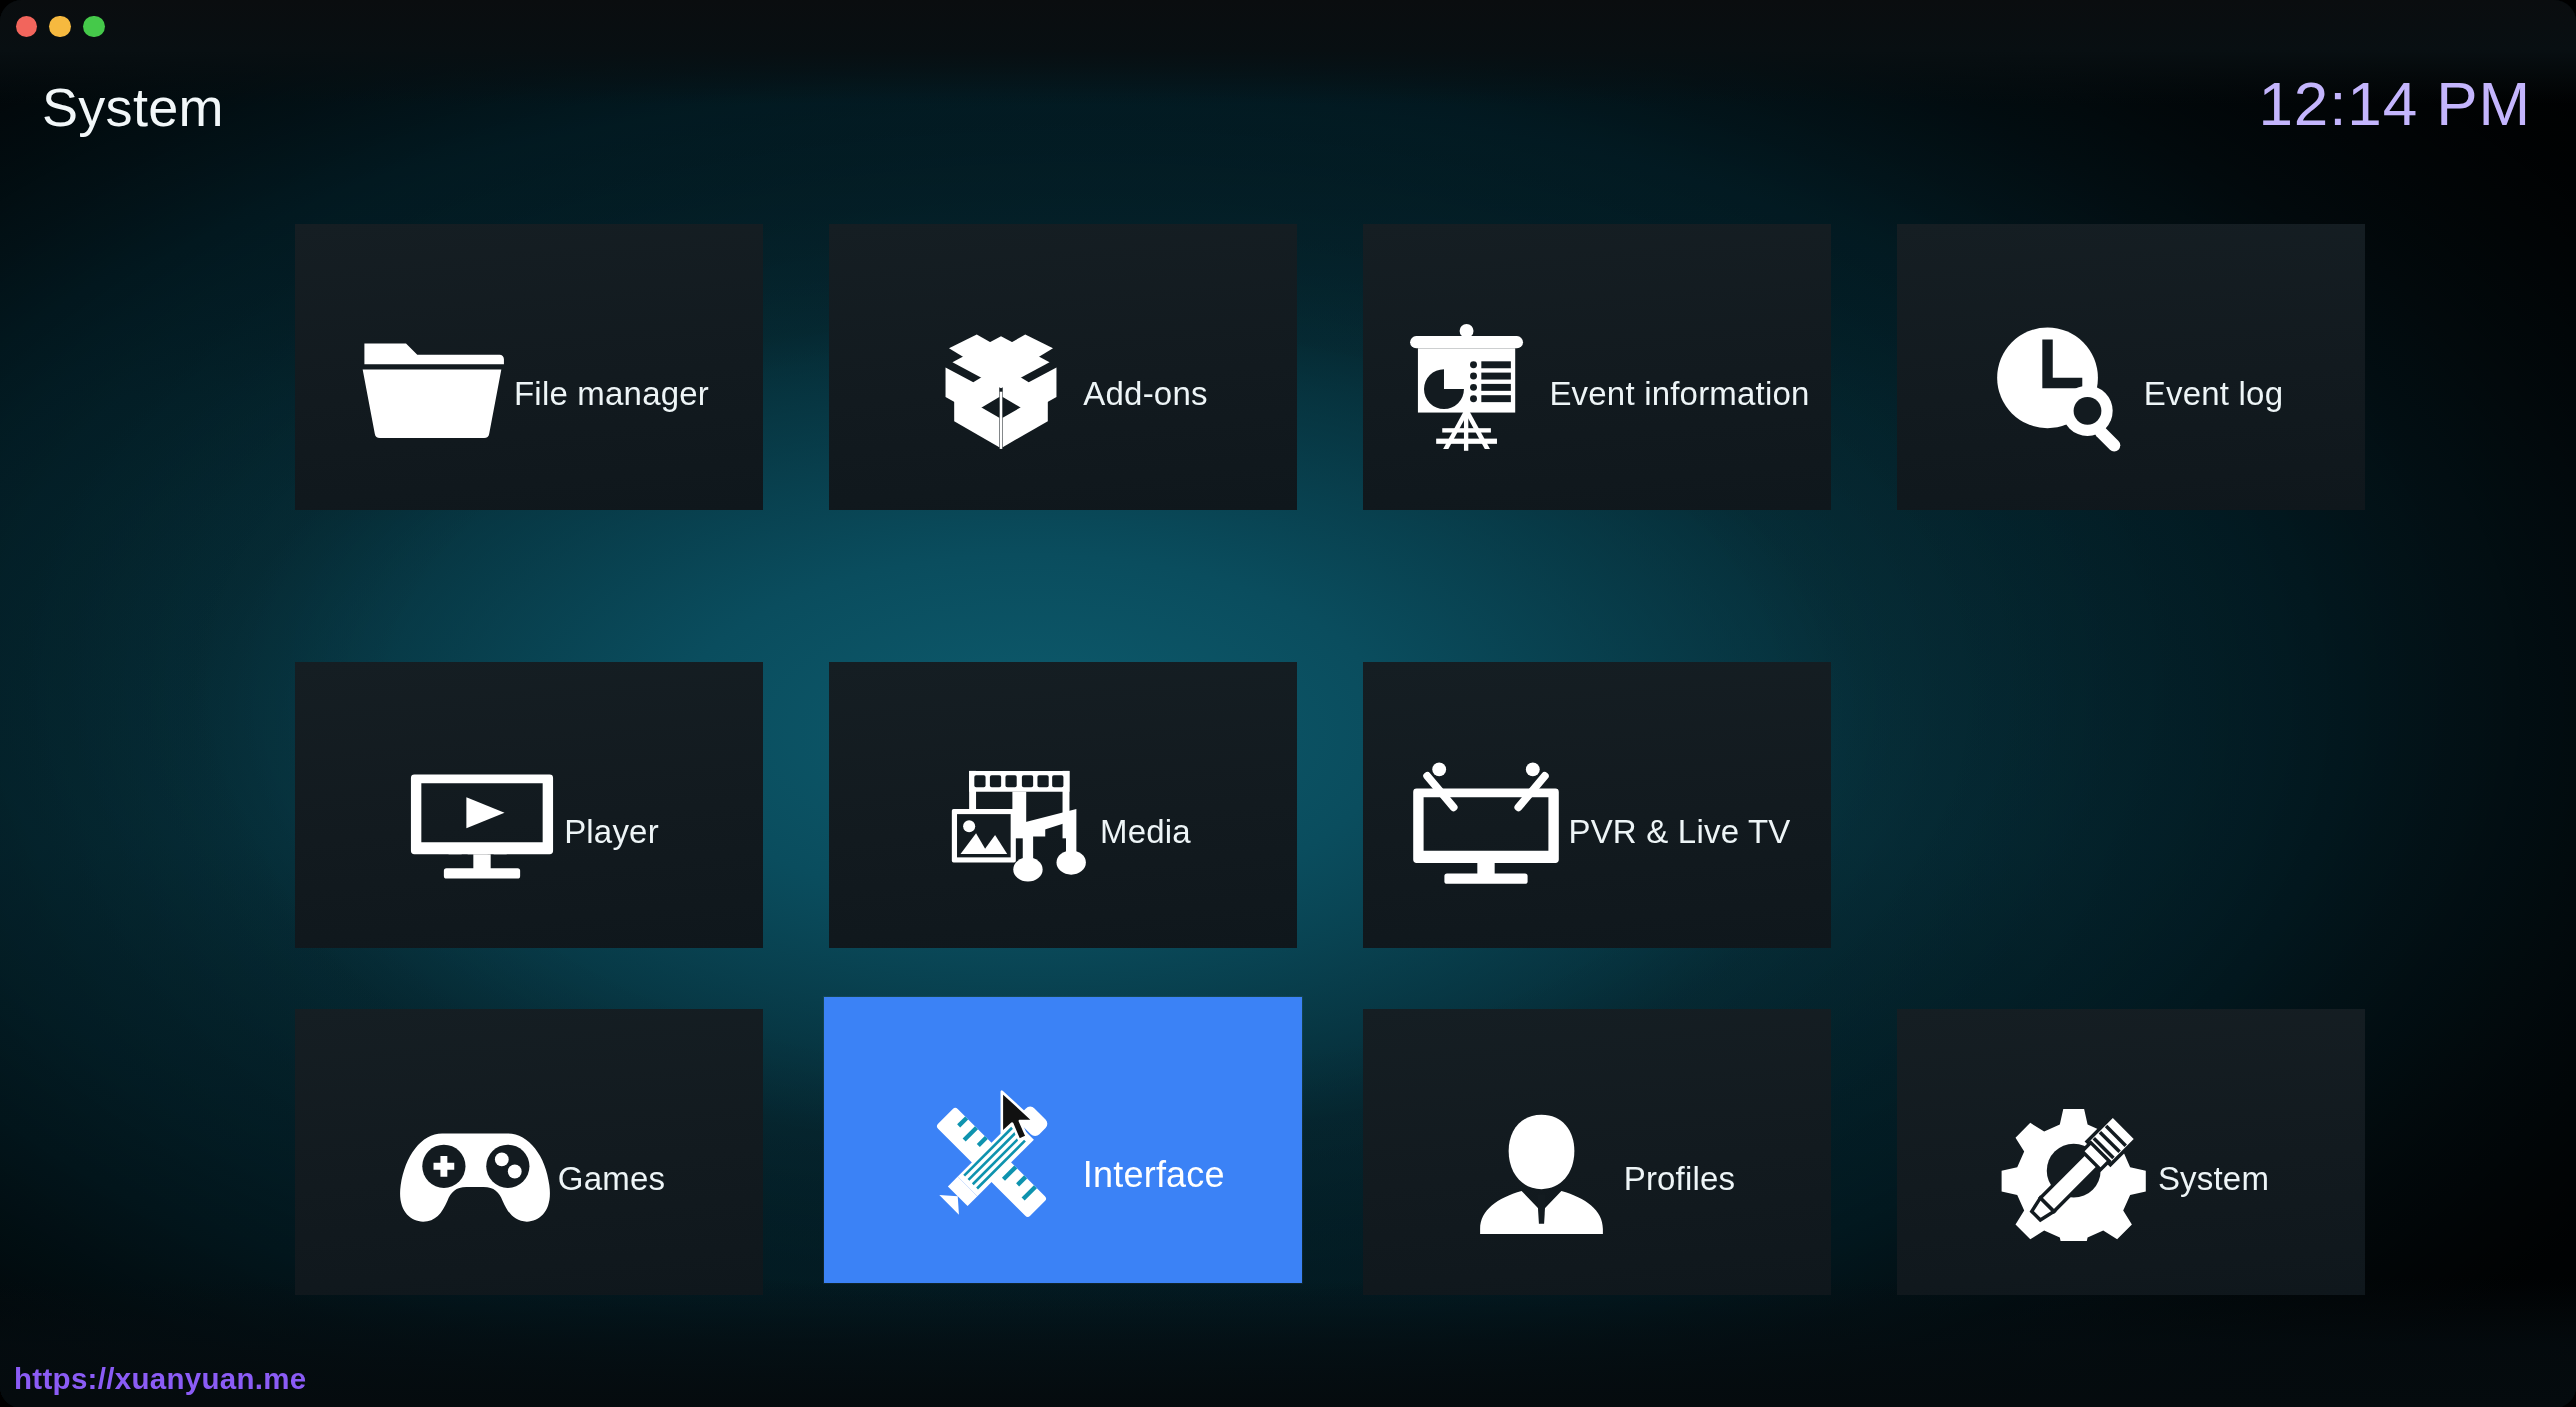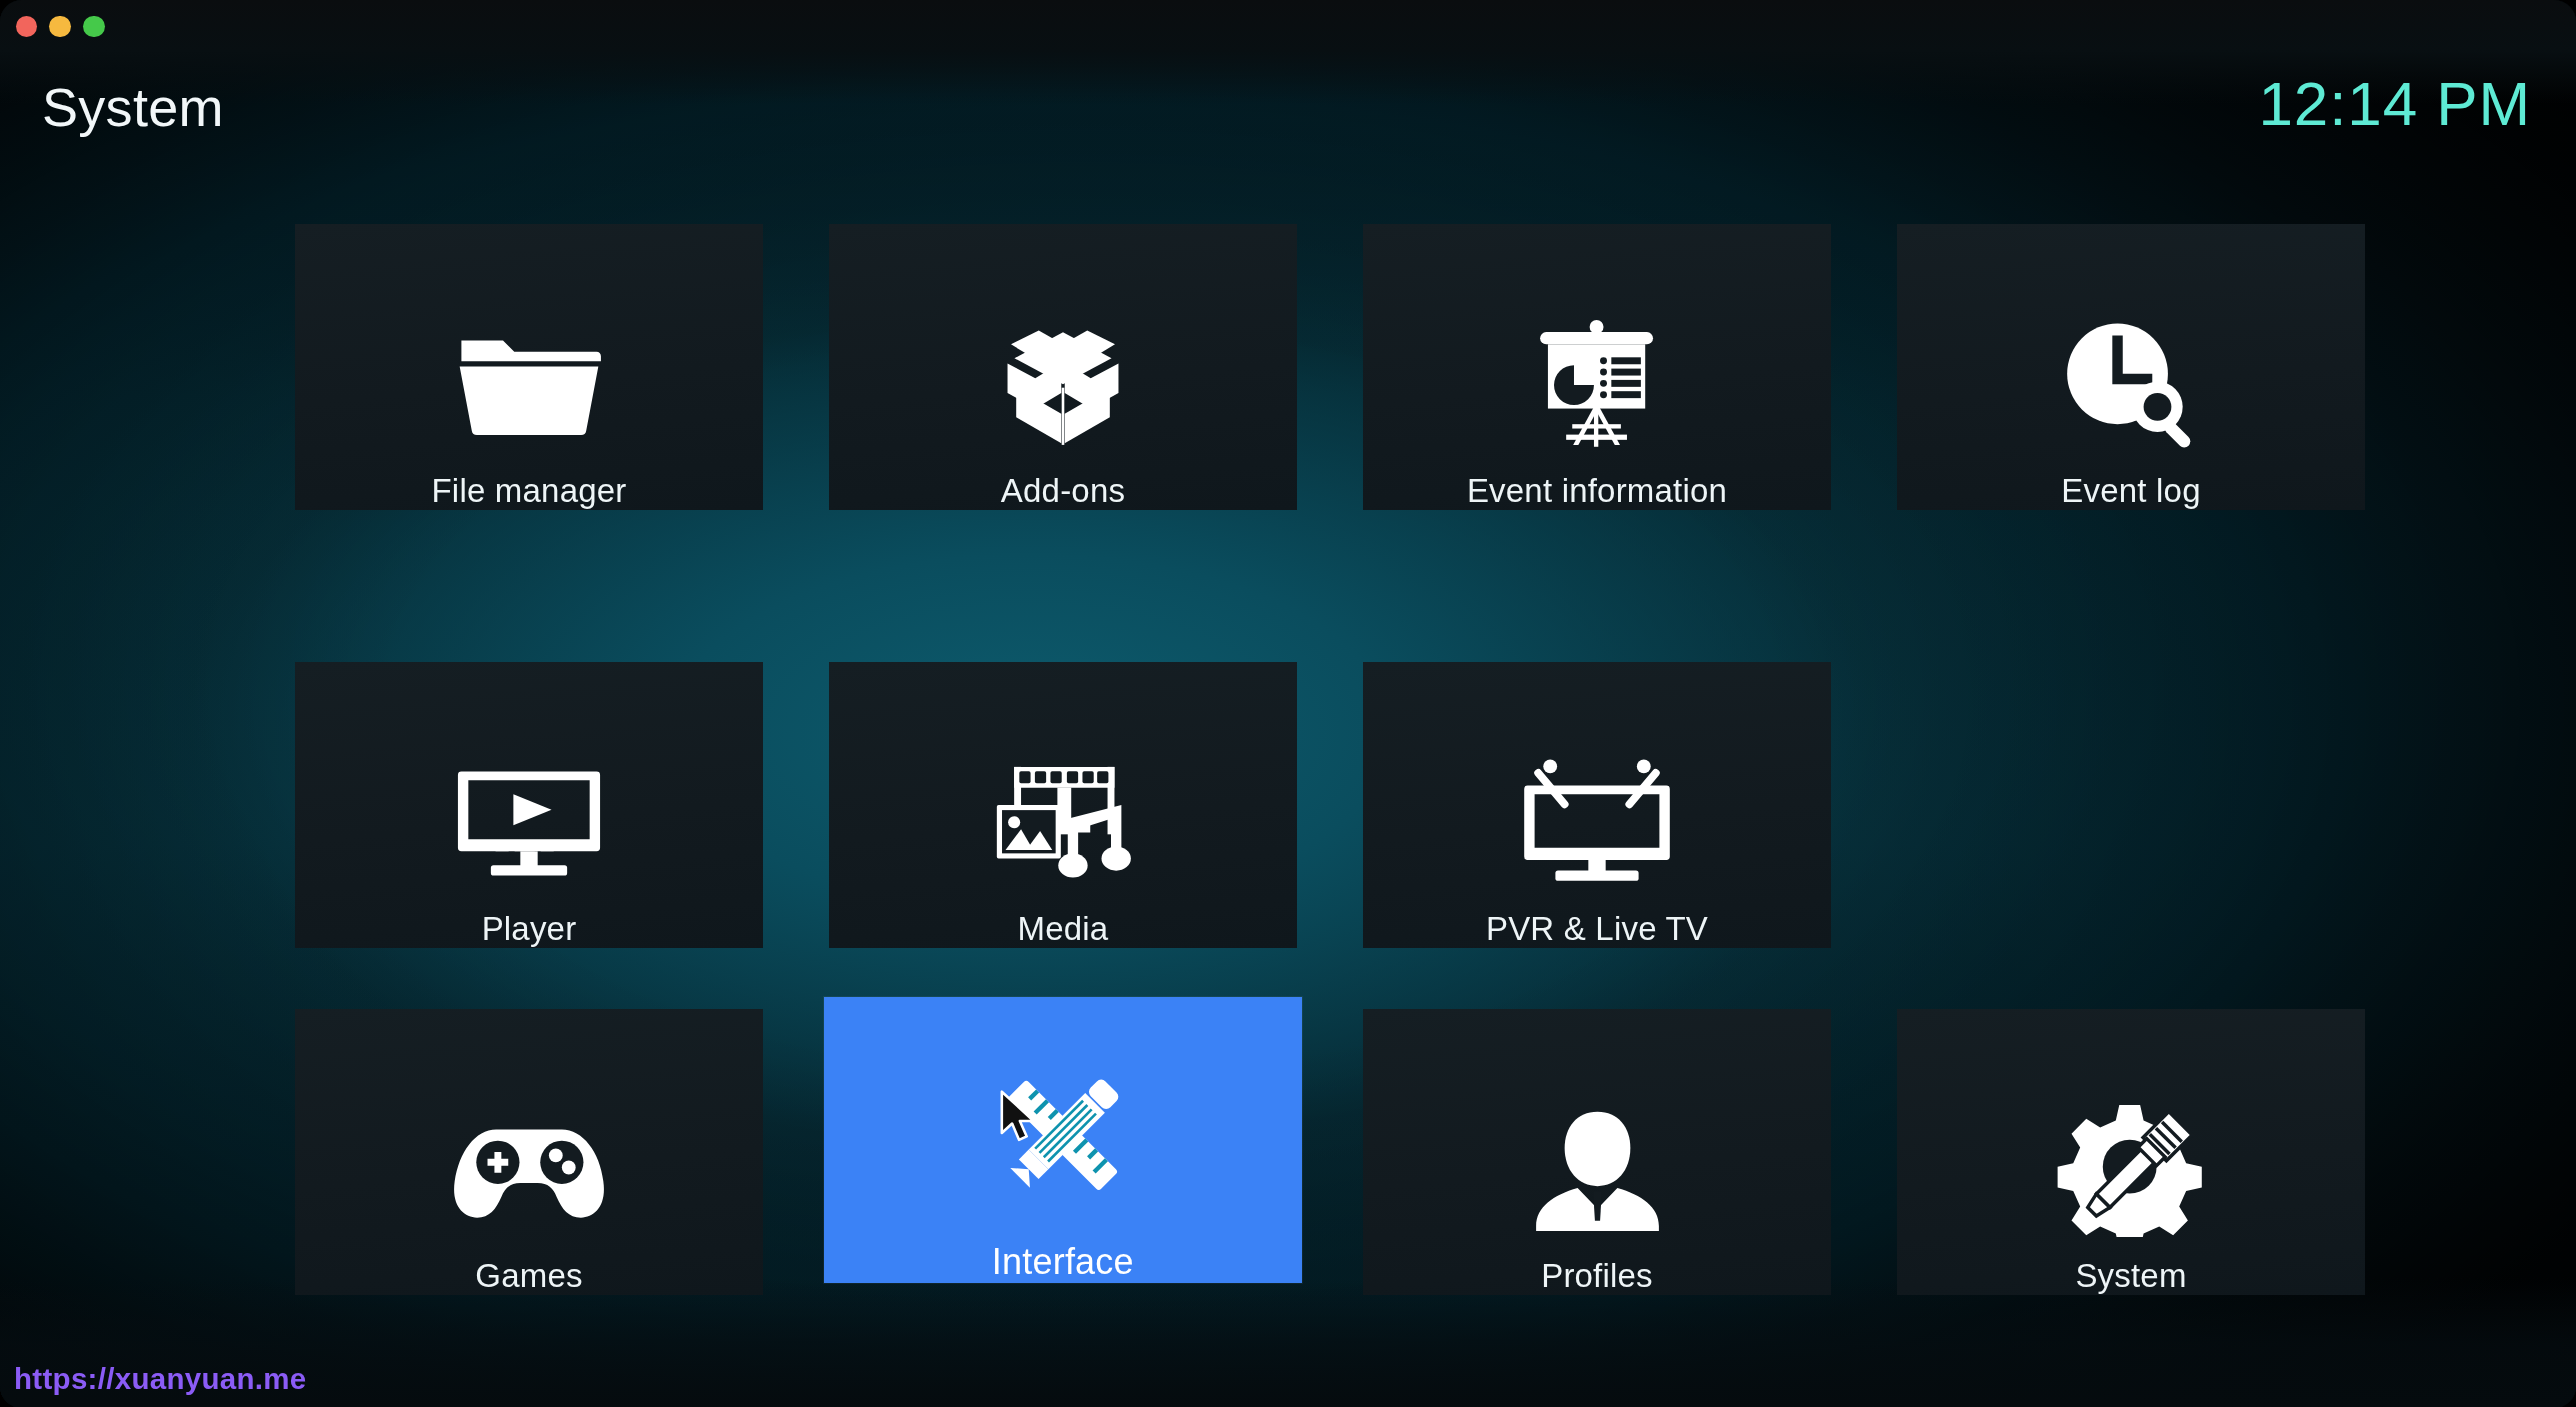--- a/index.html
+++ b/index.html
@@ -84,21 +84,21 @@
     font-weight: 400;
     color: #f2f7f9;
     letter-spacing: 0.3px;
     z-index: 30;
   }
   #clock {
     position: absolute;
     right: 45px; top: 68px;
     font-size: 62px;
     font-weight: 300;
-    color: #5eead4;
+    color: #c4b5fd;
     letter-spacing: 0.9px;
     z-index: 30;
   }
 
   
   .grid-row {
     position: absolute;
     left: 295px;
     width: 1987px;
     display: grid;
@@ -108,23 +108,23 @@
   }
   #row-tools     { top: 224px; }
   #row-settings1 { top: 662px; }
   #row-settings2 { top: 1009px; }
 
   .tile {
     position: relative;
     height: 286px;
     background: linear-gradient(175deg, #151e23 0%, #121a1f 55%, #0f171c 100%);
     display: flex;
-    flex-direction: column;
+    flex-direction: row;
     align-items: center;
-    justify-content: flex-end;
+    justify-content: center;
     box-sizing: border-box;
     padding-top: 38px;
   }
   #row-settings1 .tile, #row-settings2 .tile { height: 286px; }
 
   .tile.focused {
     background: #3b82f6;
     height: 317px;
     margin-top: -12px;
     margin-left: -5.2px;

